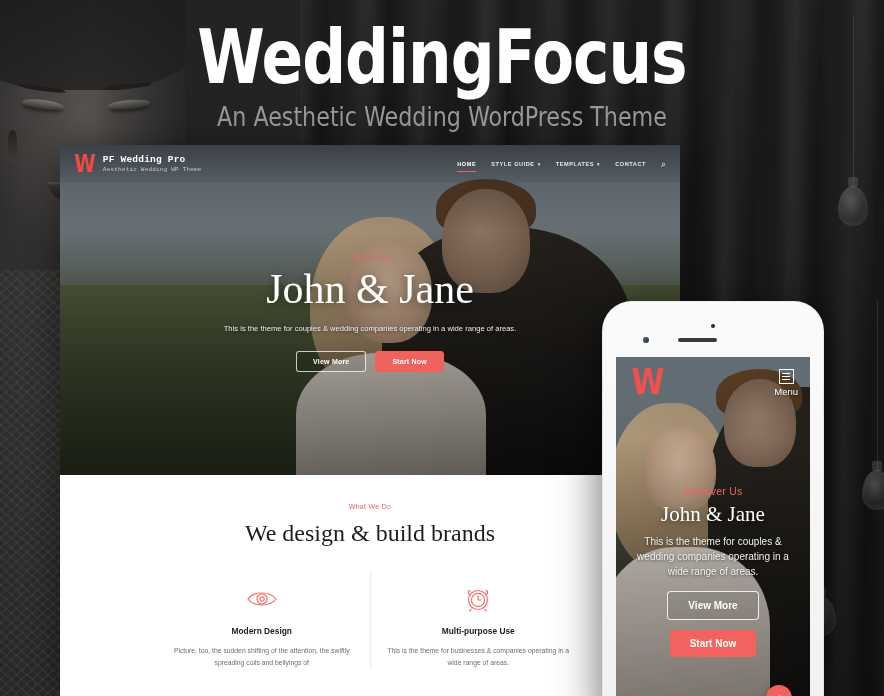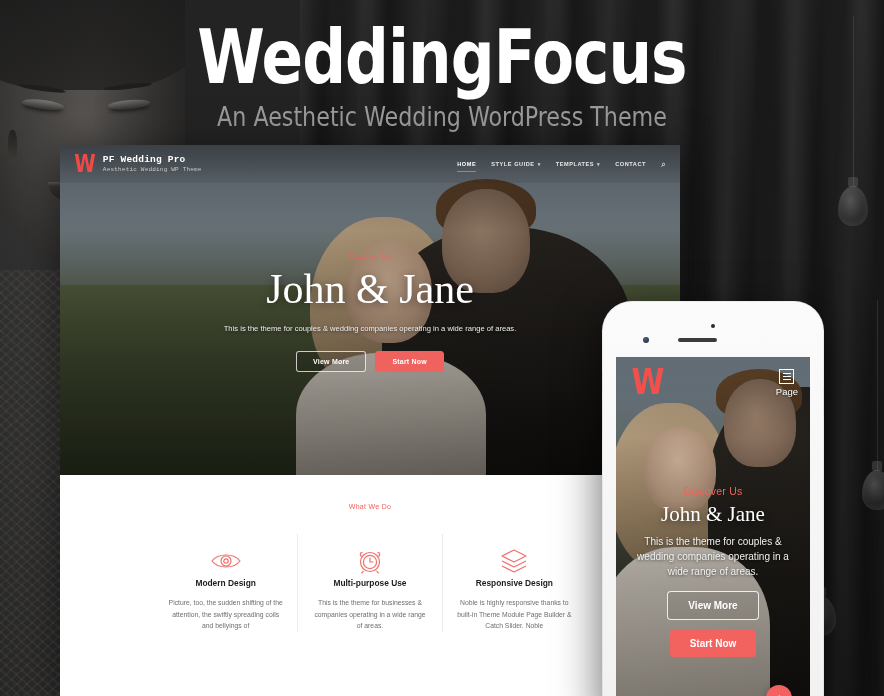--- a/index.html
+++ b/index.html
@@ -263,21 +263,21 @@
   }
   #features {
     display:flex; margin-top: 24px; padding: 0 94px;
   }
   .feature {
     flex:1; text-align:center; padding: 10px 13px 0;
     border-right: 1px solid #ececec;
   }
   .feature:last-child { border-right: none; }
   .feat-icon { height: 34px; display:flex; align-items:center; justify-content:center; color:#f0726d; }
-  .feat-title { font-size: 8.4px; font-weight:700; color:#1d1d1d; }
+  .feat-title { margin-top: 10px; font-size: 8.4px; font-weight:700; color:#1d1d1d; }
   .feat-desc  { margin-top: 9px; font-size: 6.8px; line-height: 11.5px; color:#6f6f6f; }
 
   
   #phone {
     position: absolute; left: 602px; top: 301px;
     width: 222px; height: 420px;
     background: linear-gradient(180deg,#fbfbfb 0%, #f1f1f1 100%);
     border-radius: 30px 30px 22px 22px;
     box-shadow: 0 14px 46px rgba(0,0,0,.6), inset 0 0 0 1px rgba(0,0,0,.06);
     z-index: 8;
@@ -466,20 +466,21 @@
       <div id="hero-desc">This is the theme for couples &amp; wedding companies operating in a wide range of areas.</div>
       <div id="hero-buttons">
         <div class="btn btn-outline">View More</div>
         <div class="btn btn-solid">Start Now</div>
       </div>
     </div>
   </div>
 
   <div id="section">
     <div id="sec-eyebrow">What We Do</div>
+    <div id="sec-title">We design &amp; build brands</div>
 
     <div id="features">
       <div class="feature">
         <div class="feat-icon">
           <svg width="30" height="20" viewBox="0 0 30 20" fill="none" stroke="currentColor" stroke-width="1.2">
             <path d="M1 10 C7 2, 23 2, 29 10 C23 18, 7 18, 1 10 Z"></path>
             <circle cx="15" cy="10" r="5"></circle>
             <circle cx="15" cy="10" r="2.2"></circle>
           </svg>
         </div>
@@ -496,31 +497,20 @@
             <path d="M5.5 6.2 C3 4.2, 2.6 8.6, 4.6 9.4"></path>
             <path d="M20.5 6.2 C23 4.2, 23.4 8.6, 21.4 9.4"></path>
             <path d="M6.5 23.8 L4.4 26.4"></path>
             <path d="M19.5 23.8 L21.6 26.4"></path>
           </svg>
         </div>
         <div class="feat-title">Multi-purpose Use</div>
         <div class="feat-desc">This is the theme for businesses &amp; companies operating in a wide range of areas.</div>
       </div>
 
-      <div class="feature">
-        <div class="feat-icon">
-          <svg width="28" height="26" viewBox="0 0 28 26" fill="none" stroke="currentColor" stroke-width="1.2" stroke-linejoin="round">
-            <path d="M14 2 L26 8 L14 14 L2 8 Z"></path>
-            <path d="M2 13 L14 19 L26 13"></path>
-            <path d="M2 18 L14 24 L26 18"></path>
-          </svg>
-        </div>
-        <div class="feat-title">Responsive Design</div>
-        <div class="feat-desc">Noble is highly responsive thanks to built-in Theme Module Page Builder &amp; Catch Slider. Noble</div>
-      </div>
     </div>
   </div>
 </div>
 
 <div id="phone">
   <div class="side-btn sb1"></div>
   <div class="side-btn sb2"></div>
   <div class="sb-r"></div>
   <div id="phone-camera"></div>
   <div id="phone-sensor"></div>
@@ -536,21 +526,21 @@
     <div class="p-scrim"></div>
 
     <div id="phone-topbar">
       <div id="phone-logo">W</div>
       <div id="phone-menu">
         <div id="hamburger">
           <span></span>
             <span></span>
             <span></span>
         </div>
-        <div id="phone-menu-label">Page</div>
+        <div id="phone-menu-label">Menu</div>
       </div>
     </div>
 
     <div id="phone-content">
       <div id="phone-eyebrow">Discover Us</div>
       <div id="phone-title">John &amp; Jane</div>
       <div id="phone-desc">This is the theme for couples &amp; wedding companies operating in a wide range of areas.</div>
       <div id="phone-buttons">
         <div class="pbtn pbtn-outline">View More</div>
         <div class="pbtn pbtn-solid">Start Now</div>

